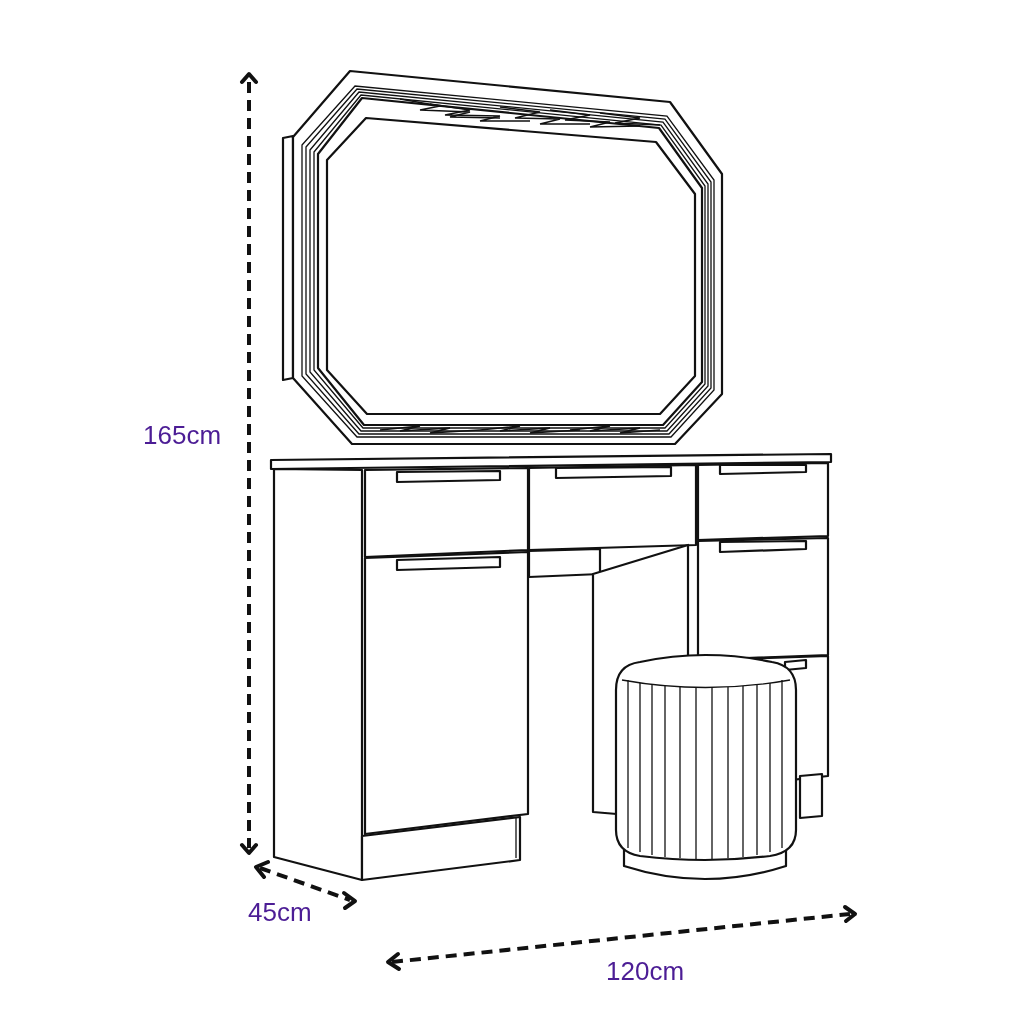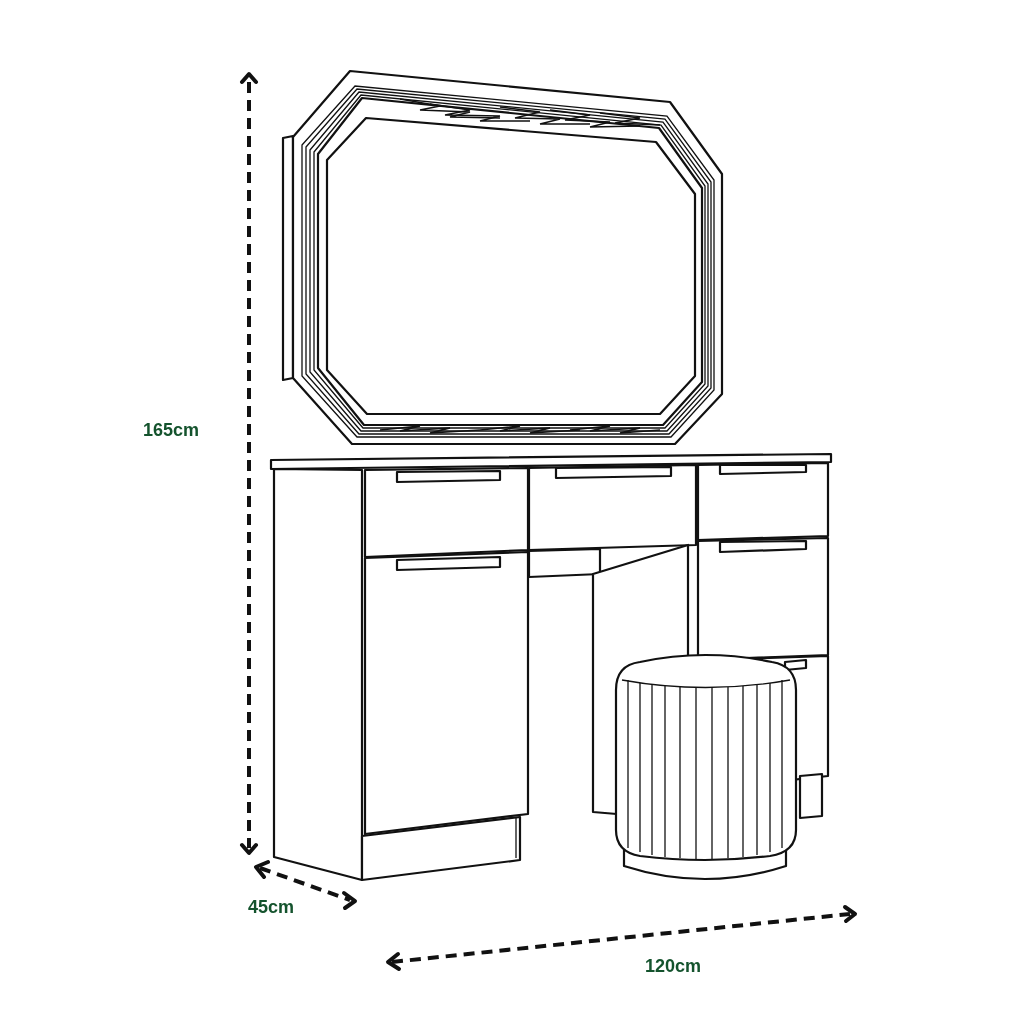--- a/index.html
+++ b/index.html
@@ -1,18 +1,18 @@
 <!DOCTYPE html>
 <html><head>
 <meta charset="utf-8">
 <style>
   html, body { margin:0; padding:0; background:#ffffff; }
   body { width:1024px; height:1024px; position:relative; overflow:hidden; font-family:"Liberation Sans", sans-serif; }
   svg { position:absolute; left:0; top:0; }
-  .dim-label { position:absolute; font-family:"Liberation Sans", sans-serif; font-weight:bold; font-size:18px; color:#14532d; letter-spacing:0px; }
+  .dim-label { position:absolute; font-family:"Liberation Sans", sans-serif; font-weight:normal; font-size:26px; color:#4c1d95; letter-spacing:0px; }
   .ln { fill:#ffffff; stroke:#111111; stroke-width:2.2; stroke-linejoin:round; }
   .thin { fill:none; stroke:#111111; stroke-width:1.3; }
   .dash { fill:none; stroke:#111111; stroke-width:4; stroke-dasharray:11 7; stroke-linecap:butt; }
   .arrow { fill:none; stroke:#111111; stroke-width:4; stroke-linecap:round; stroke-linejoin:round; }
 </style>
 </head>
 <body>
 
 <svg width="1024" height="1024" viewBox="0 0 1024 1024">
 
@@ -115,13 +115,13 @@
       <line x1="743" y1="686" x2="743" y2="857"></line>
       <line x1="757" y1="685" x2="757" y2="855"></line>
       <line x1="770" y1="683" x2="770" y2="852"></line>
       <line x1="782" y1="680" x2="782" y2="848"></line>
     </g>
   </g>
 </svg>
 
 <div class="dim-label" style="left:143px; top:420px;">165cm</div>
 <div class="dim-label" style="left:248px; top:897px;">45cm</div>
-<div class="dim-label" style="left:645px; top:956px;">120cm</div>
+<div class="dim-label" style="left:606px; top:956px;">120cm</div>
 
 </body></html>

